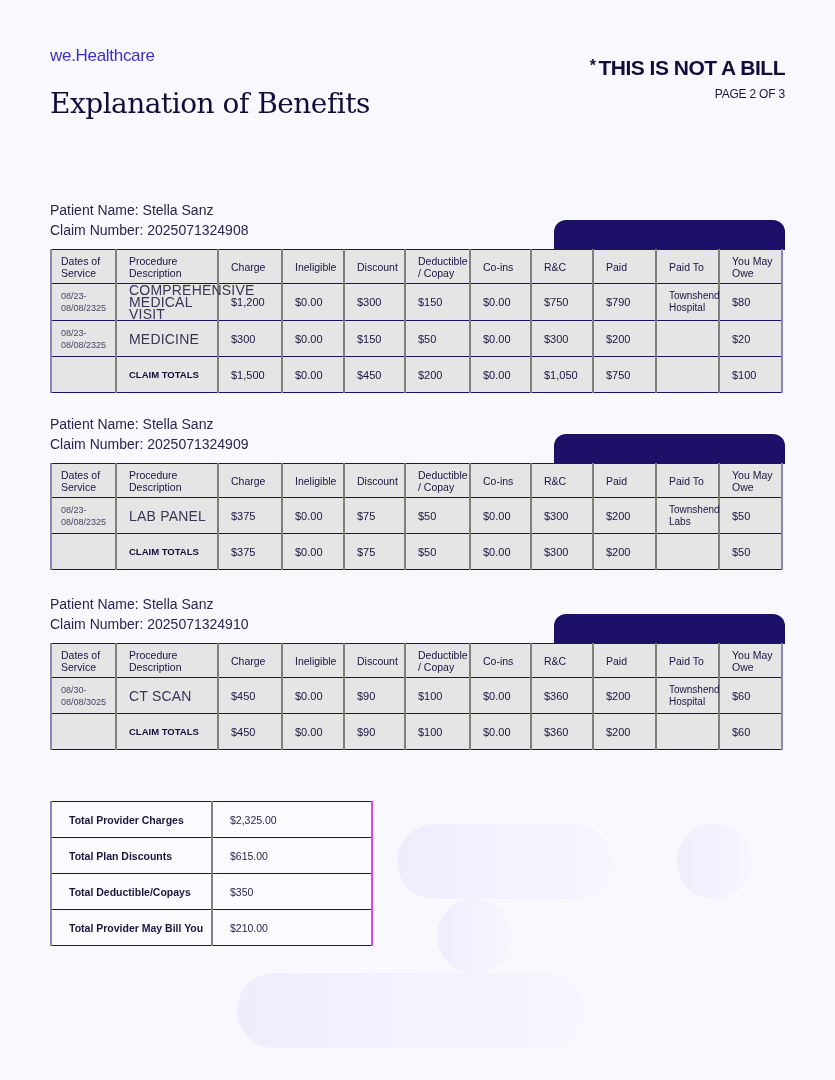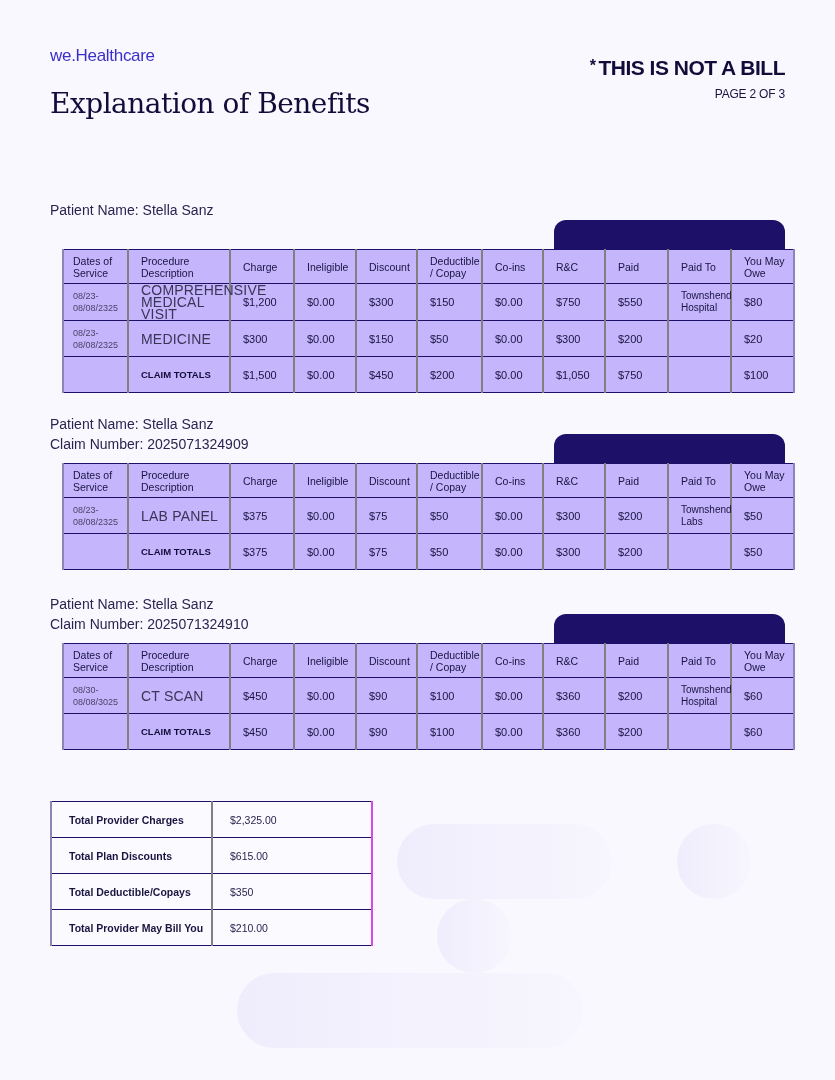--- a/index.html
+++ b/index.html
@@ -27,22 +27,22 @@
     position: absolute; right: 50px; top: 87px;
     font-size: 12px; color: #1a1440; letter-spacing: -0.2px;
   }
   .claim { position: absolute; left: 50px; width: 735px; }
   .claim .meta { font-size: 14px; color: #2a2450; line-height: 20px; }
   .claim .tab {
     position: absolute; right: 0; width: 231px; height: 30px;
     background: #1c1069; border-radius: 12px 12px 0 0;
   }
   table.eob {
-    position: absolute; left: 12px; width: 661px; border-collapse: collapse;
-    table-layout: fixed; background: #c4b5fd;
+    position: absolute; left: 0; width: 661px; border-collapse: collapse;
+    table-layout: fixed; background: #e5e5e5;
   }
   table.eob td {
     border-top: 1px solid #1c1069; border-bottom: 1px solid #1c1069;
     border-left: 2px solid #808080; border-right: 0;
     font-size: 11px; padding: 0 0 0 12px; color: #1a1440; vertical-align: middle;
     line-height: 12px;
   }
   table.eob tr td:first-child { border-left: 2px solid #8a86b8; padding-left: 9px; }
   table.eob tr td:last-child { border-right: 2px solid #8a86b8; }
   table.eob tr.head td { height: 33px; font-size: 10.5px; }
@@ -75,20 +75,21 @@
 
 <div class="content">
   <div class="logo">we.Healthcare</div>
   <div class="title">Explanation of Benefits</div>
   <div class="notbill"><span class="ast">*</span><span>THIS IS NOT A BILL</span></div>
   <div class="pageno">PAGE 2 OF 3</div>
 
   <div id="claims">
       <div class="claim" style="top: 200px;">
         <div class="meta">Patient Name: Stella Sanz</div>
+        <div class="meta">Claim Number: 2025071324908</div>
         <div class="tab" style="top:20px;"></div>
         <table class="eob" style="top: 49px;">
           <colgroup>
             <col style="width:65px">
             <col style="width:102px">
             <col style="width:64px">
             <col style="width:62px">
             <col style="width:61px">
             <col style="width:65px">
             <col style="width:61px">
@@ -113,21 +114,21 @@
             </tr>
             <tr class="row">
               <td class="date">08/23-08/08/2325</td>
               <td class="desc">COMPREHENSIVE MEDICAL VISIT</td>
               <td>$1,200</td>
               <td>$0.00</td>
               <td>$300</td>
               <td>$150</td>
               <td>$0.00</td>
               <td>$750</td>
-              <td>$550</td>
+              <td>$790</td>
               <td class="paidto">Townshend Hospital</td>
               <td>$80</td>
             </tr>
             <tr class="row">
               <td class="date">08/23-08/08/2325</td>
               <td class="desc">MEDICINE</td>
               <td>$300</td>
               <td>$0.00</td>
               <td>$150</td>
               <td>$50</td>

